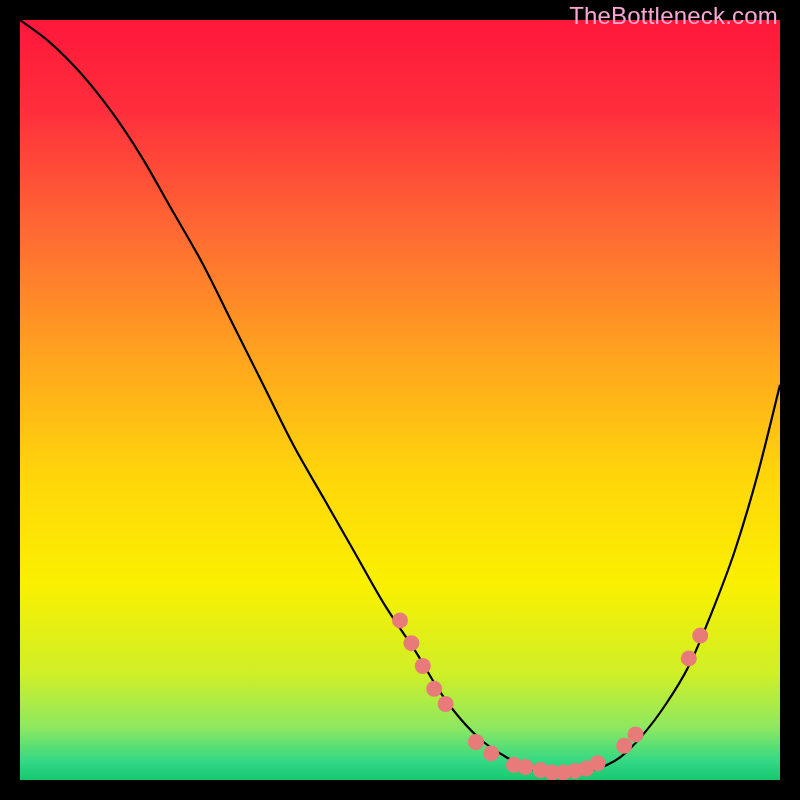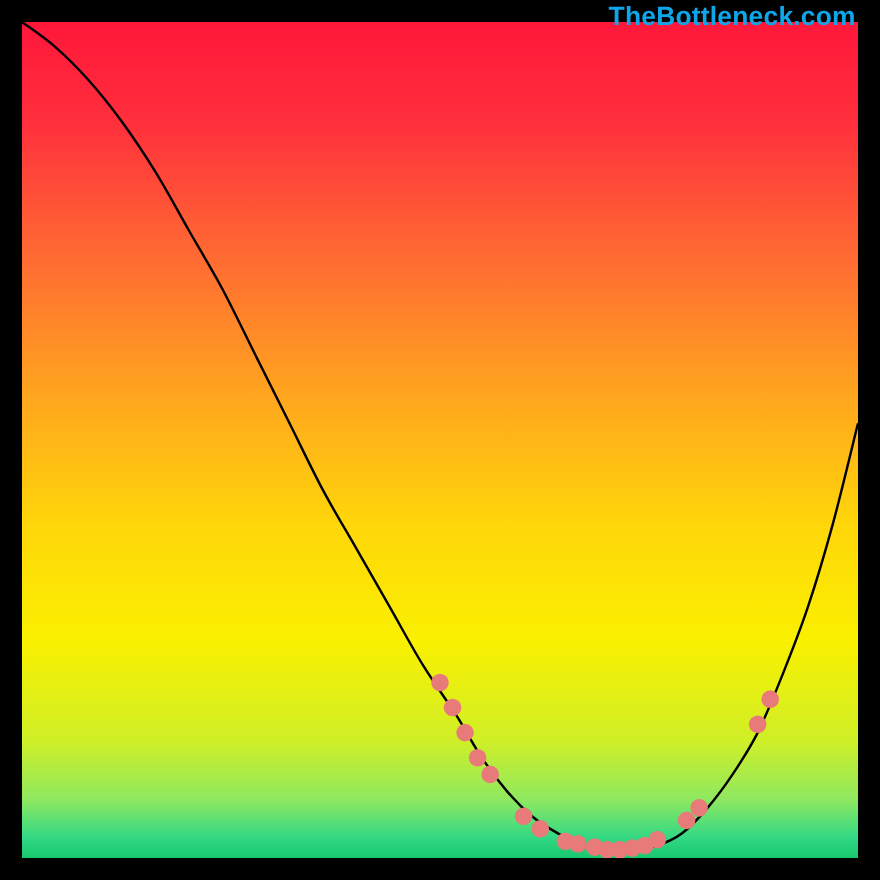--- a/index.html
+++ b/index.html
@@ -24,22 +24,22 @@
     left: 20px;
     top: 20px;
     width: 760px;
     height: 760px;
   }
   .watermark {
     position: absolute;
     top: 2px;
     right: 22px;
     font-size: 24px;
-    font-weight: 700;
-    color: #0ea5e9;
+    font-weight: 400;
+    color: #f9a8d4;
     letter-spacing: 0.2px;
   }
 </style>
 </head>
 <body>
 
 <div class="frame"></div>
 
 <svg class="plot" viewBox="0 0 760 760" preserveAspectRatio="none">
   <defs>

